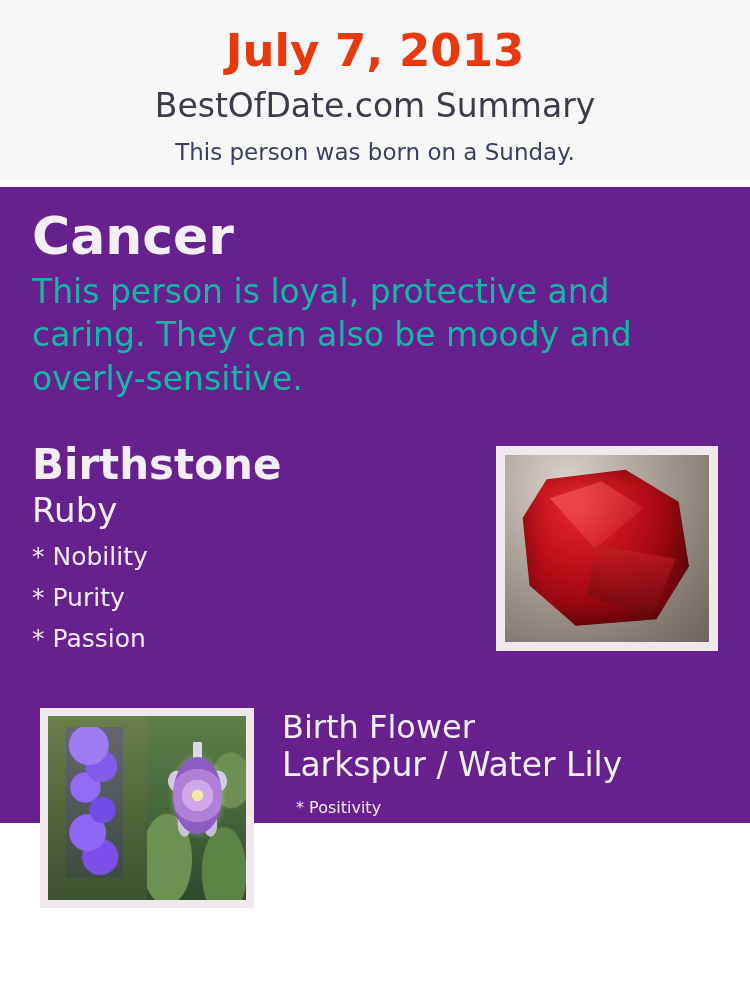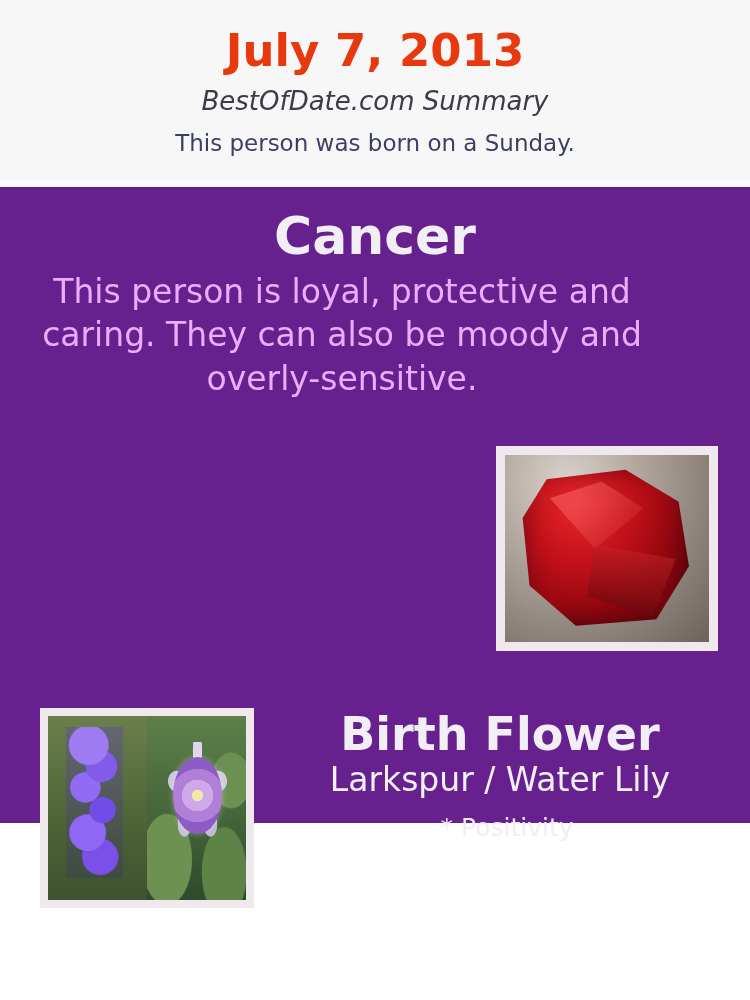--- a/index.html
+++ b/index.html
@@ -1,15 +1,15 @@
 <!DOCTYPE html>
 <html><head>
 <meta charset="utf-8">
 <style>
-  * { box-sizing: border-box; margin: 0; padding: 0; text-align: center; }
+  * { box-sizing: border-box; margin: 0; padding: 0; }
   html, body {
     width: 750px;
     height: 1000px;
     font-family: "DejaVu Sans", sans-serif;
     background: #ffffff;
     overflow: hidden;
   }
   .page {
     width: 750px;
     height: 1000px;
@@ -25,25 +25,24 @@
     padding-top: 26px;
   }
   .date-title {
     font-size: 45px;
     font-weight: bold;
     color: #e8380d;
     line-height: 1.12;
     letter-spacing: 0px;
   }
   .site-summary {
-    font-size: 26px;
+    font-size: 33px;
     color: #3b3b4a;
     margin-top: 10px;
     font-weight: normal;
-    font-style: italic;
   }
   .born-line {
     font-size: 23px;
     color: #3a3f63;
     margin-top: 14px;
   }
   .header-rule {
     height: 7px;
     background: #ffffff;
   }
@@ -60,21 +59,21 @@
   .zodiac-name {
     font-size: 52px;
     font-weight: bold;
     color: #f2eef5;
     line-height: 1.05;
     margin-bottom: 6px;
   }
   .zodiac-desc {
     font-size: 33px;
     line-height: 1.32;
-    color: #f0abfc;
+    color: #14b8a6;
     max-width: 620px;
   }
 
   
   .stone-section {
     margin-top: 42px;
     position: relative;
     min-height: 230px;
   }
   .stone-text { width: 430px; }
@@ -226,32 +225,32 @@
       radial-gradient(ellipse at 82% 38%, rgba(226,214,248,0.85) 0 11%, transparent 12%),
       radial-gradient(ellipse at 30% 80%, rgba(220,206,246,0.8) 0 10%, transparent 11%),
       radial-gradient(ellipse at 70% 80%, rgba(220,206,246,0.8) 0 10%, transparent 11%);
   }
 
   .flower-text {
     margin-left: 250px;
     padding-top: 4px;
   }
   .flower-heading {
-    font-size: 46px;
-    font-weight: bold;
+    font-size: 32px;
+    font-weight: normal;
     color: #f2eef5;
     line-height: 1.08;
   }
   .flower-sub {
     font-size: 33px;
     color: #f4f0f7;
     margin-top: 0;
   }
   .flower-trait {
-    font-size: 25px;
+    font-size: 16px;
     color: #f2ecf5;
     margin-top: 14px;
     margin-left: 14px;
   }
 </style>
 </head>
 <body>
 
 <div class="page">
 
@@ -261,20 +260,27 @@
     <div class="born-line">This person was born on a Sunday.</div>
   </div>
   <div class="header-rule"></div>
 
   <div class="body-purple">
 
     <div class="zodiac-name">Cancer</div>
     <div class="zodiac-desc">This person is loyal, protective and caring. They can also be moody and overly-sensitive.</div>
 
     <div class="stone-section">
+      <div class="stone-text">
+        <div class="section-heading">Birthstone</div>
+        <div class="section-sub">Ruby</div>
+        <div class="trait">* Nobility</div>
+        <div class="trait">* Purity</div>
+        <div class="trait">* Passion</div>
+      </div>
       <div class="stone-img-frame">
         <div class="stone-img">
           <div class="ruby-bg"></div>
           <div class="ruby-shape"></div>
           <div class="ruby-facet-a"></div>
           <div class="ruby-facet-b"></div>
         </div>
       </div>
     </div>
 

